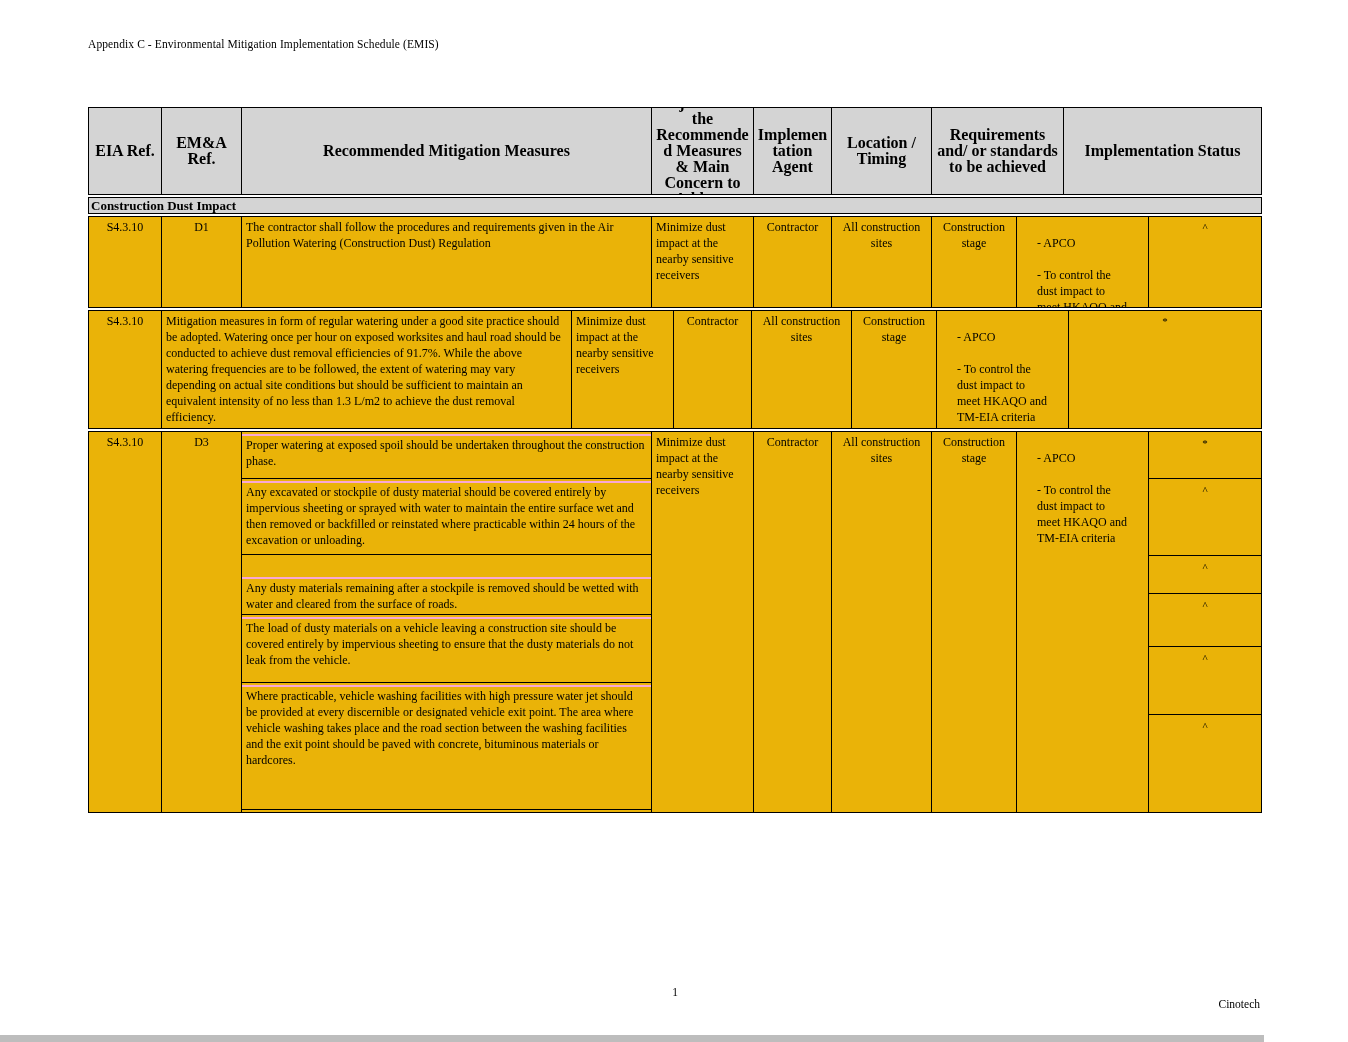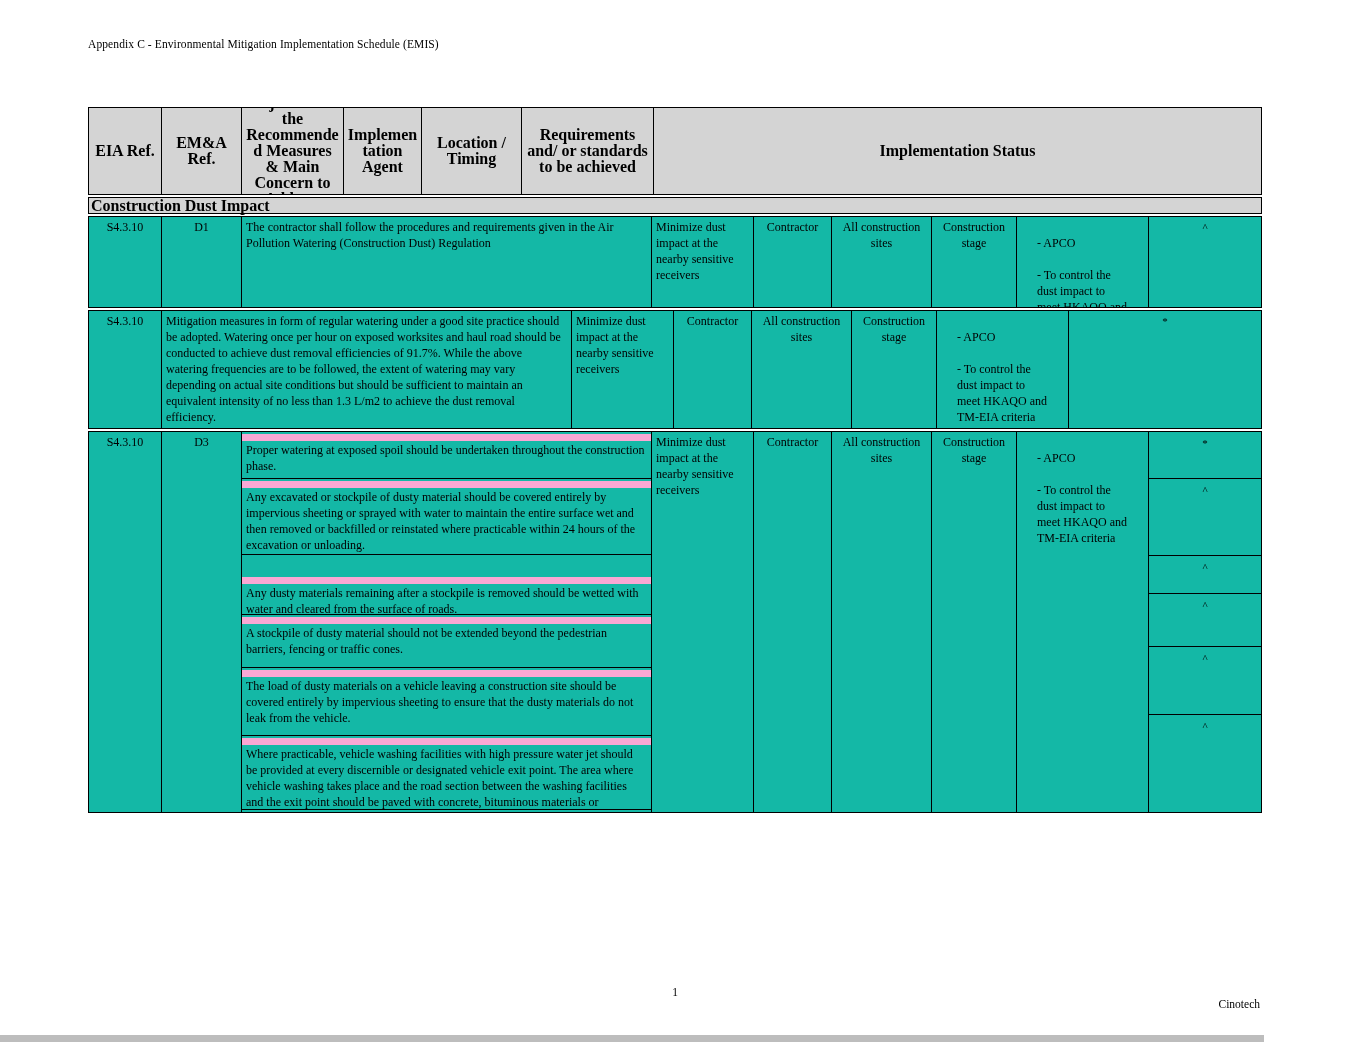--- a/index.html
+++ b/index.html
@@ -5,21 +5,21 @@
   html,body { margin:0; padding:0; background:#ffffff; }
   .page {
     position:relative; width:1264px; height:1042px; background:#ffffff;
     font-family:"Liberation Serif","DejaVu Serif",serif; color:#000;
     overflow:hidden;
   }
   .doc-title { position:absolute; left:88px; top:38px; font-size:11.5px; letter-spacing:0.1px; }
 
   .emis-table { position:absolute; left:88px; top:107px; width:1174px; }
   .trow {
-    display:flex; box-sizing:border-box; border:1px solid #000; background:#14b8a6;
+    display:flex; box-sizing:border-box; border:1px solid #000; background:#eab308;
   }
   .trow + .trow { margin-top:2px; }
 
   .cell {
     box-sizing:border-box; border-left:1px solid #000; overflow:hidden;
     font-size:12px; line-height:16px; padding:2px 4px; text-align:left;
   }
   .cell:first-child { border-left:none; }
   .c1 { width:72px; }  .c2 { width:80px; }  .c3 { width:410px; }
   .c4 { width:102px; } .c5 { width:78px; }  .c6 { width:100px; }
@@ -30,34 +30,34 @@
   .header-row { height:88px; background:#d4d4d4; }
   .header-row .cell {
     display:flex; align-items:center; justify-content:center; text-align:center;
     font-weight:bold; font-size:16px; line-height:16px; padding:6px 3px;
     overflow-wrap:break-word; word-wrap:break-word;
   }
   .header-row .cell > span { width:100%; overflow-wrap:break-word; }
 
   
   .section-row { height:17px; background:#d4d4d4; align-items:center; }
-  .section-label { font-weight:bold; font-size:16px; line-height:15px; padding-left:2px; }
+  .section-label { font-weight:bold; font-size:13px; line-height:15px; padding-left:2px; }
 
   .r1 { height:92px; }
   .r2 { height:119px; }
   .r3 { height:382px; }
 
   .req div { margin:16px; }
 
   .status-cell { text-align:center; padding-top:2px; font-size:11px; }
 
   
   .subcol { padding:2px 0 0 0; display:flex; flex-direction:column; }
   .mbox {
-    box-sizing:border-box; border-top:7px solid #f9a8d4; border-bottom:1px solid #000;
+    box-sizing:border-box; border-top:2px solid #f9a8d4; border-bottom:1px solid #000;
     margin-bottom:2px; padding:1px 4px; font-size:12px; line-height:16px; overflow:hidden;
   }
   .b1 { height:45px; } .b2 { height:74px; } .b3 { height:38px;margin-top:20px; }
   .b4 { height:51px; } .b5 { height:66px; } .b6 { flex:1; }
 
   
   .subcol-status { display:flex; flex-direction:column; padding:0; }
   .scell { box-sizing:border-box; border-bottom:1px solid #000; text-align:center; font-size:11px; padding-top:3px; overflow:hidden; }
   .s1 { height:47px; } .s2 { height:77px; } .s3 { height:38px; }
   .s4 { height:53px; } .s5 { height:68px; } .s6 { flex:1; border-bottom:none; }
@@ -76,20 +76,23 @@
   <div class="doc-title">Appendix C - Environmental Mitigation Implementation Schedule (EMIS)</div>
 
   <div class="emis-table">
 
     <div class="trow header-row">
       <div class="cell c1">
           <span>EIA Ref.</span>
         </div>
       <div class="cell c2">
           <span>EM&amp;A Ref.</span>
+        </div>
+      <div class="cell c3">
+          <span>Recommended Mitigation Measures</span>
         </div>
       <div class="cell c4">
           <span>Objectives of the Recommended Measures &amp; Main Concern to Address</span>
         </div>
       <div class="cell c5">
           <span>Implementation Agent</span>
         </div>
       <div class="cell c6">
           <span>Location / Timing</span>
         </div>
@@ -134,21 +137,20 @@
       <div class="cell c9 status-cell">*</div>
     </div>
 
     <div class="trow r3">
       <div class="cell c1 center">S4.3.10</div>
       <div class="cell c2 center">D3</div>
       <div class="cell c3 subcol">
         <div class="mbox b1">Proper watering at exposed spoil should be undertaken throughout the construction phase.</div>
         <div class="mbox b2">Any excavated or stockpile of dusty material should be covered entirely by impervious sheeting or sprayed with water to maintain the entire surface wet and then removed or backfilled or reinstated where practicable within 24 hours of the excavation or unloading.</div>
         <div class="mbox b3">Any dusty materials remaining after a stockpile is removed should be wetted with water and cleared from the surface of roads.</div>
-        <div class="mbox b4">A stockpile of dusty material should not be extended beyond the pedestrian barriers, fencing or traffic cones.</div>
         <div class="mbox b5">The load of dusty materials on a vehicle leaving a construction site should be covered entirely by impervious sheeting to ensure that the dusty materials do not leak from the vehicle.</div>
         <div class="mbox b6">Where practicable, vehicle washing facilities with high pressure water jet should be provided at every discernible or designated vehicle exit point. The area where vehicle washing takes place and the road section between the washing facilities and the exit point should be paved with concrete, bituminous materials or hardcores.</div>
       </div>
       <div class="cell c4">Minimize dust impact at the nearby sensitive receivers</div>
       <div class="cell c5 center">Contractor</div>
       <div class="cell c6 center">All construction sites</div>
       <div class="cell c7 center">Construction stage</div>
       <div class="cell c8 req">
         <div>- APCO</div>
         <div>- To control the dust impact to meet HKAQO and TM-EIA criteria</div>

